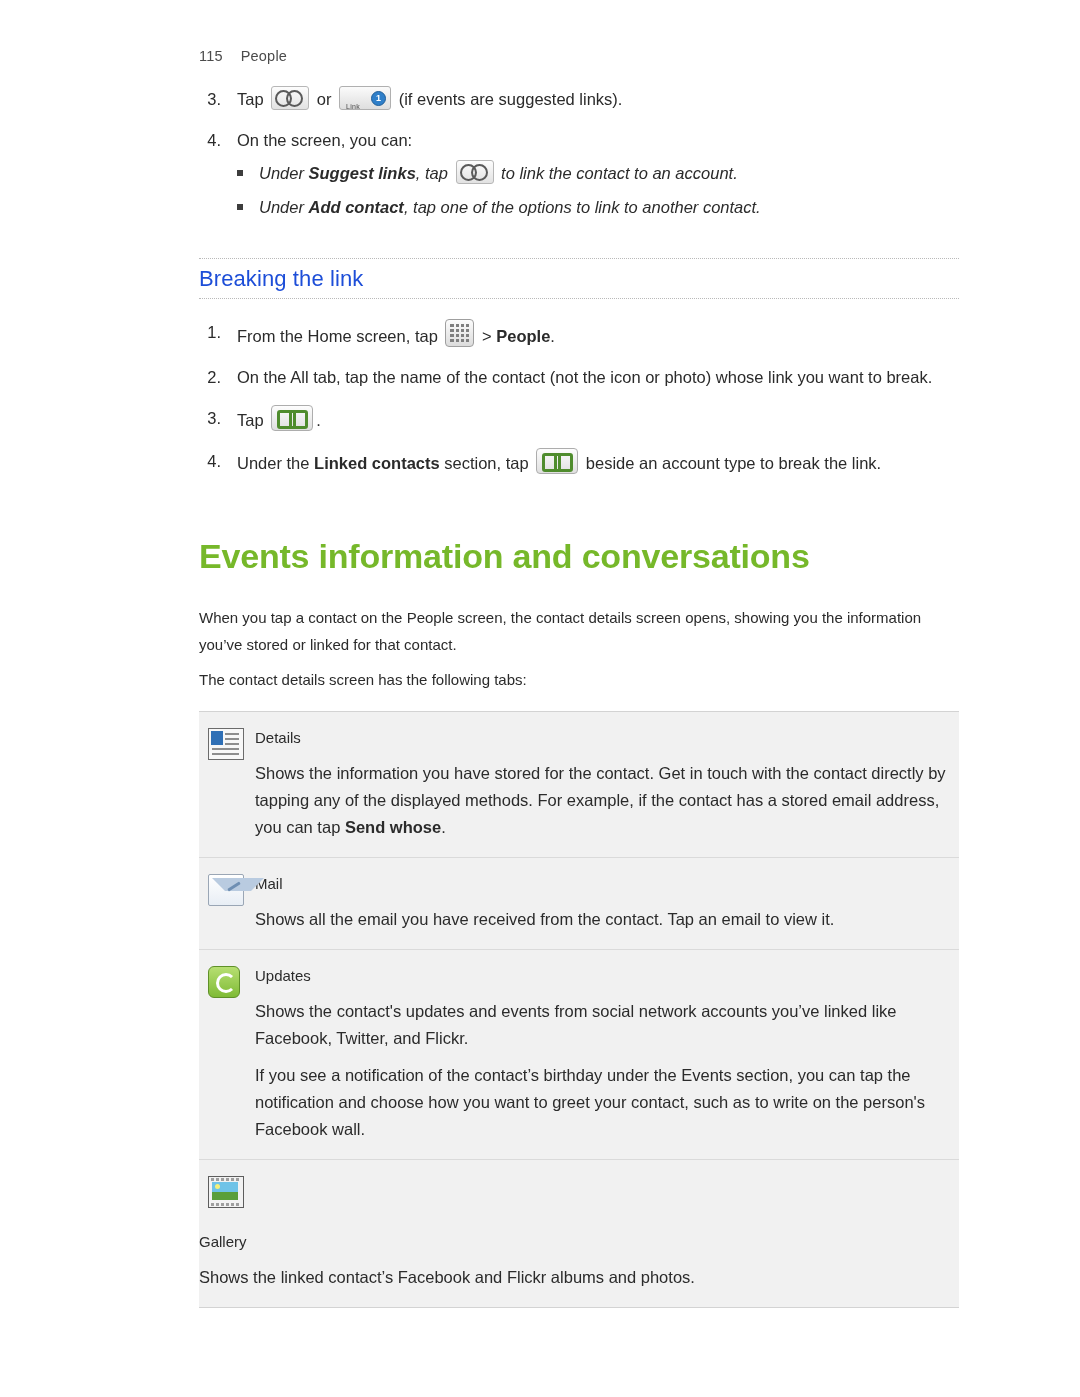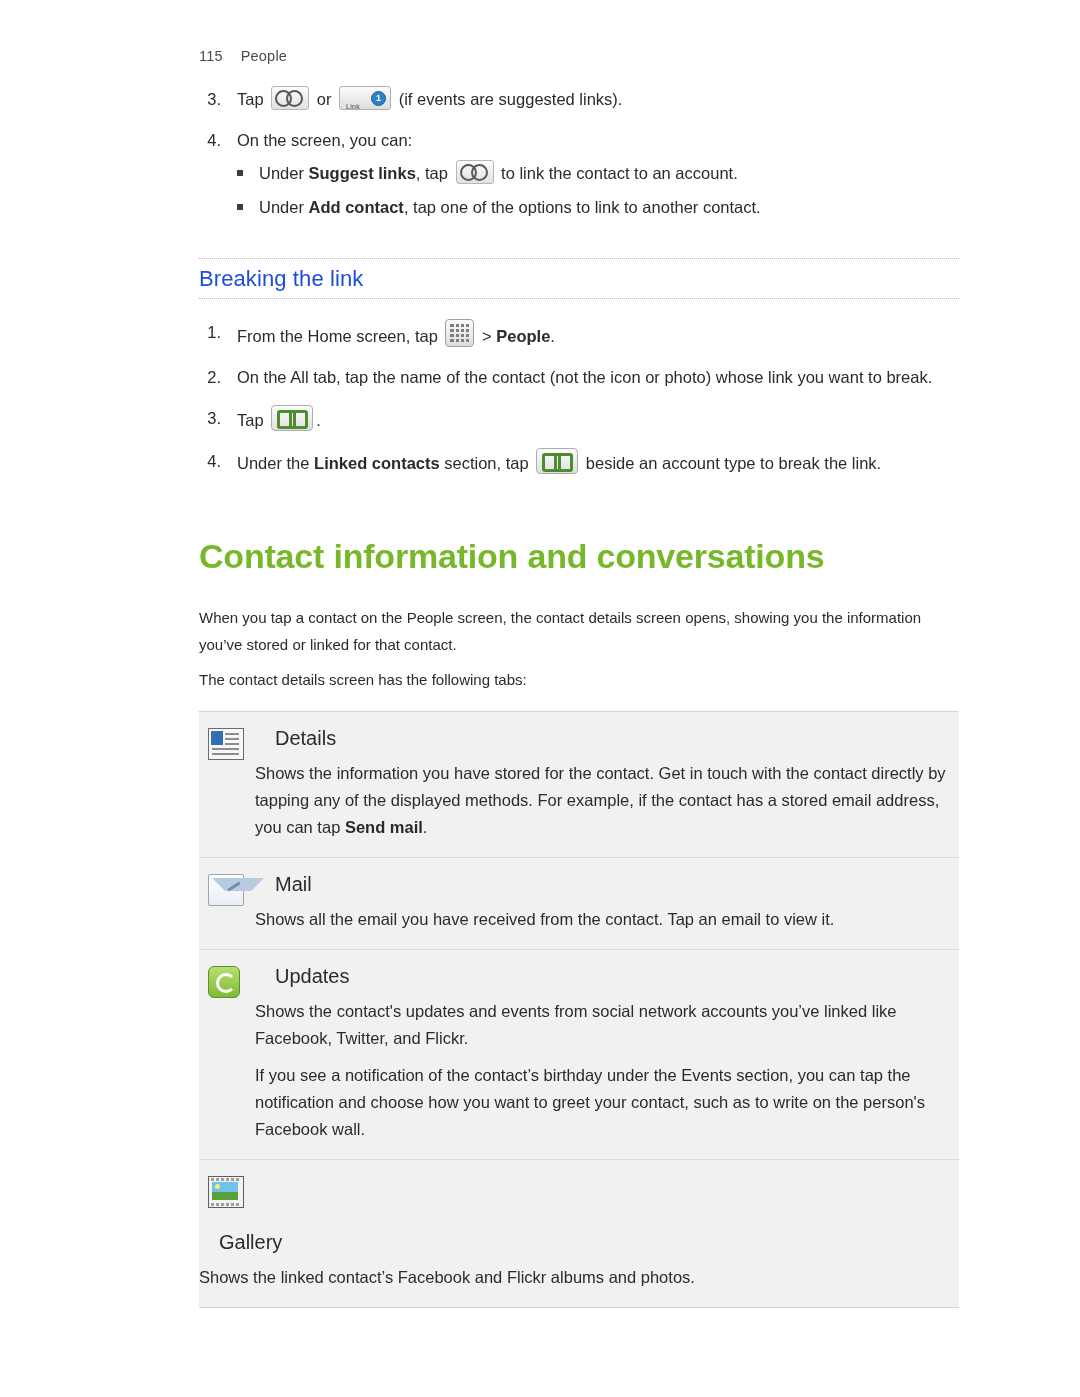--- a/index.html
+++ b/index.html
@@ -64,20 +64,21 @@
     color: #2b2b2b;
   }
   .bullets {
     margin: 6px 0 0 0;
     padding: 0;
   }
   .bullet-row {
     display: flex;
     align-items: center;
     margin-bottom: 7px;
+    font-style: italic;
   }
   .bullet-sq {
     width: 22px;
     flex: 0 0 22px;
     font-size: 16.5px;
     line-height: 27px;
     color: #3b3b3b;
   }
   .bullet-sq span {
     display: inline-block;
@@ -236,25 +237,24 @@
     flex: 0 0 56px;
     padding-left: 9px;
     box-sizing: border-box;
     padding-top: 2px;
   }
   .tbl-txt-cell {
     flex: 1 1 auto;
     padding-right: 12px;
   }
   .tbl-title {
-    font-size: 20px;
+    font-size: 15px;
     line-height: 24px;
     margin-bottom: 10px;
     color: #2b2b2b;
-    margin-left: 20px;
   }
   .tbl-p {
     font-size: 16.5px;
     line-height: 27px;
     margin-bottom: 10px;
   }
   .tbl-p:last-child { margin-bottom: 0; }
 
   
   .ti {
@@ -438,42 +438,42 @@
       </div>
     </div>
 
     <div class="ol-item">
       <div class="ol-num">4.</div>
       <div class="ol-body">
         <span>Under the </span><span class="bold">Linked contacts</span><span> section, tap </span><span class="icn icn-break"></span><span> beside an account type to break the link.</span>
       </div>
     </div>
 
-    <div class="big-head">Contact information and conversations</div>
+    <div class="big-head">Events information and conversations</div>
 
     <div class="para">When you tap a contact on the People screen, the contact details screen opens, showing you the information you’ve stored or linked for that contact.</div>
     <div class="para">The contact details screen has the following tabs:</div>
 
     <div class="tbl">
 
       <div class="tbl-row">
         <div class="tbl-icon-cell">
           <span class="ti ti-details">
             <span class="blue"></span>
             <span class="ln ln1"></span>
               <span class="ln ln2"></span>
               <span class="ln ln3"></span>
             <span class="ln ln4"></span>
               <span class="ln ln5"></span>
           </span>
         </div>
         <div class="tbl-txt-cell">
           <div class="tbl-title">Details</div>
           <div class="tbl-p">
-            <span>Shows the information you have stored for the contact. Get in touch with the contact directly by tapping any of the displayed methods. For example, if the contact has a stored email address, you can tap <span class="bold">Send mail</span>.</span>
+            <span>Shows the information you have stored for the contact. Get in touch with the contact directly by tapping any of the displayed methods. For example, if the contact has a stored email address, you can tap <span class="bold">Send whose</span>.</span>
           </div>
         </div>
       </div>
 
       <div class="tbl-row">
         <div class="tbl-icon-cell">
           <span class="ti ti-mail">
               <span class="nib"></span>
             </span>
         </div>

